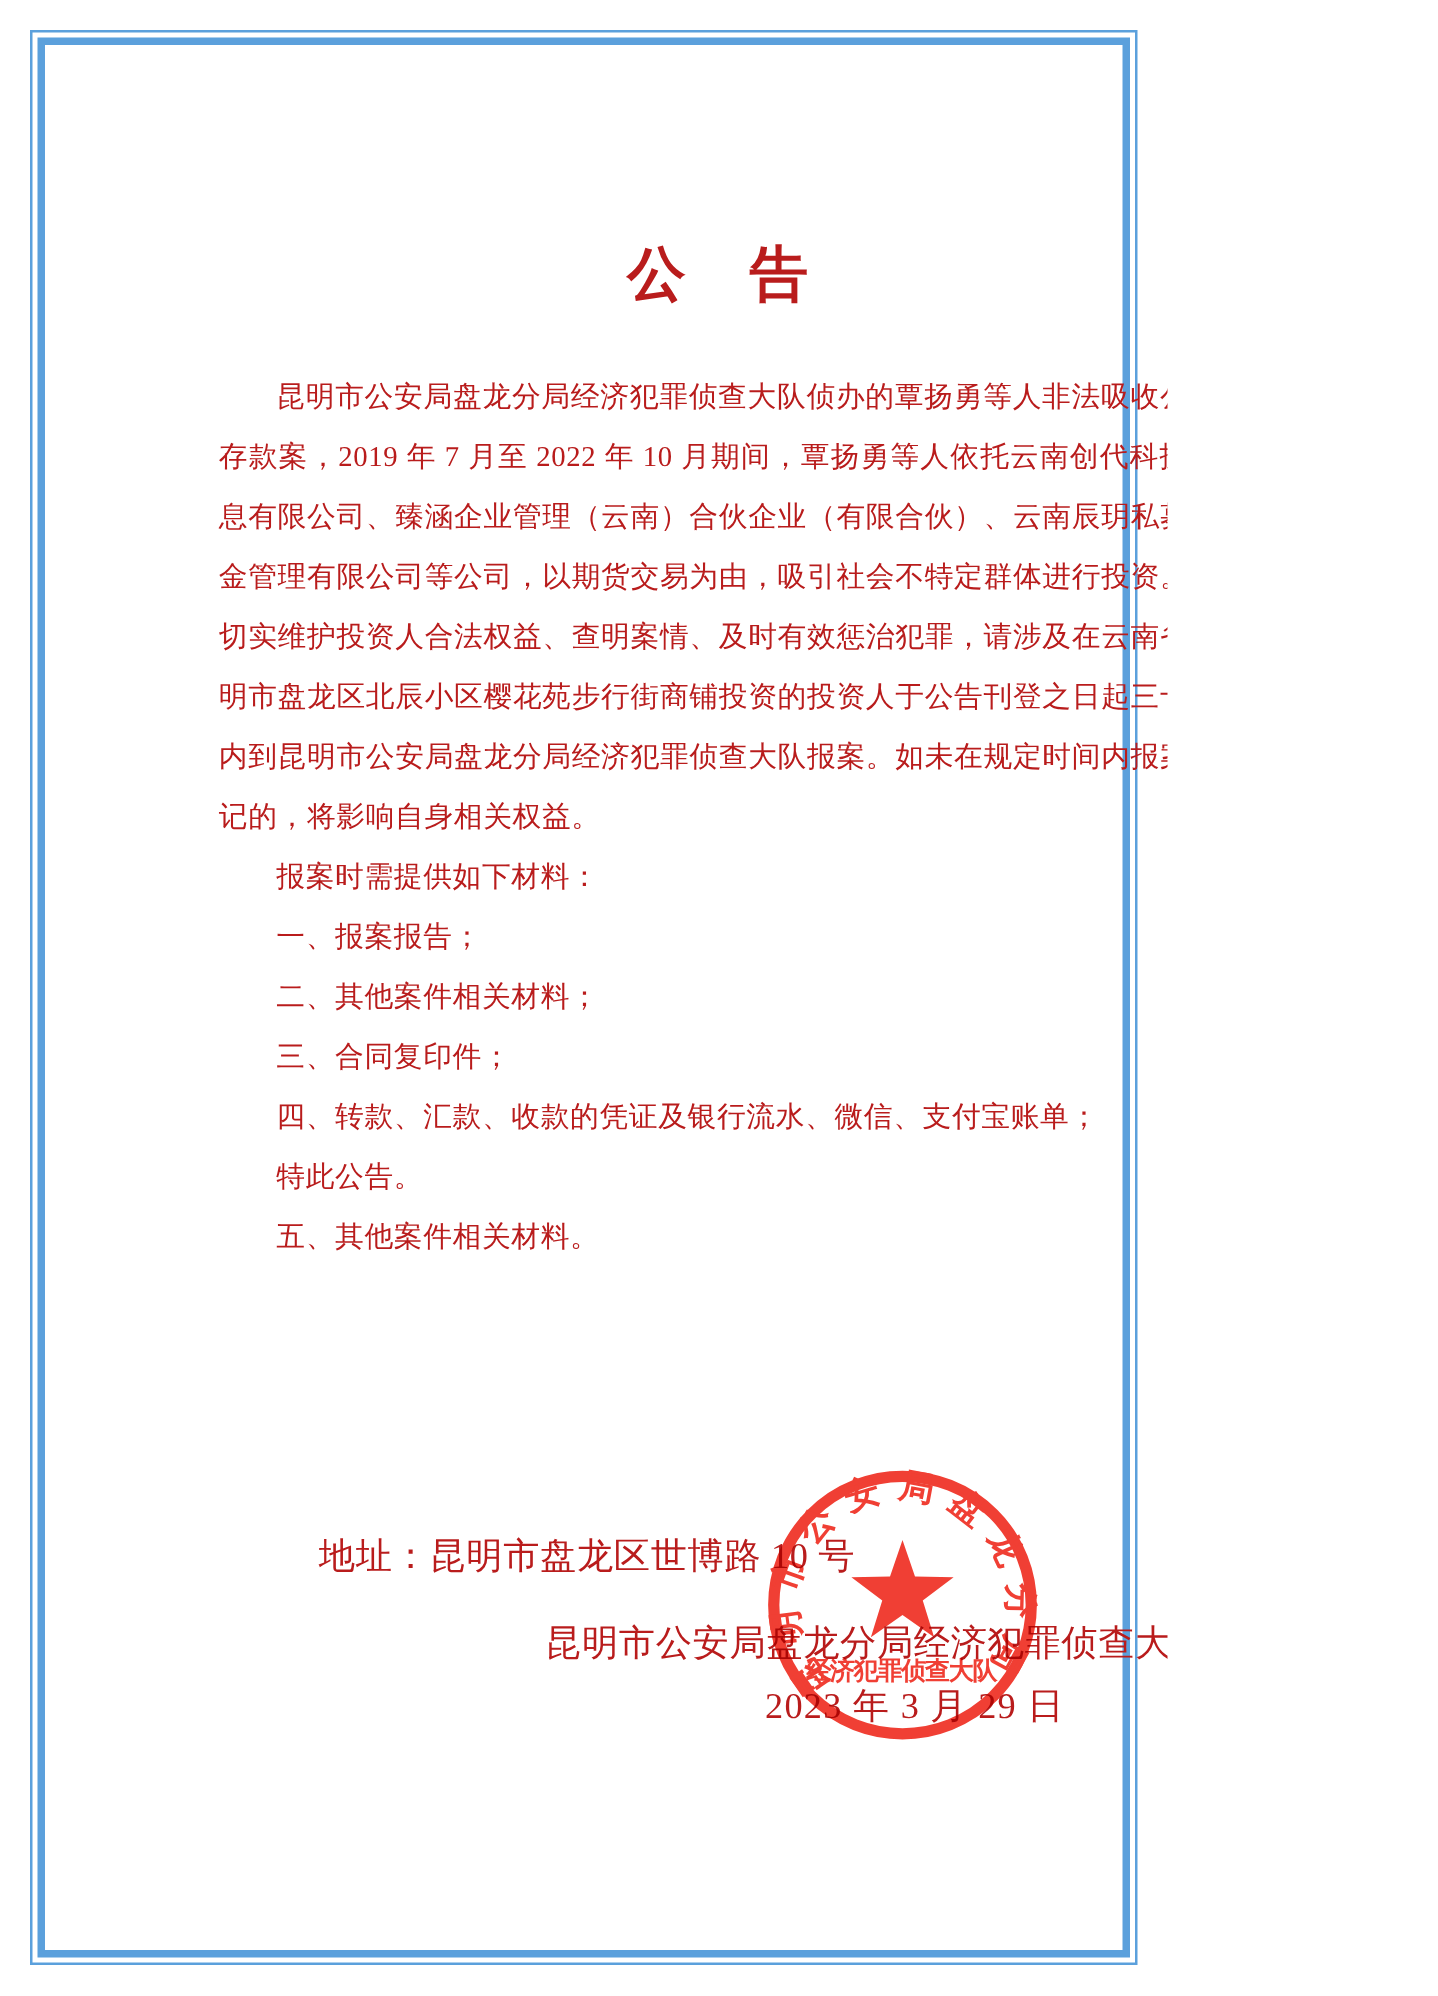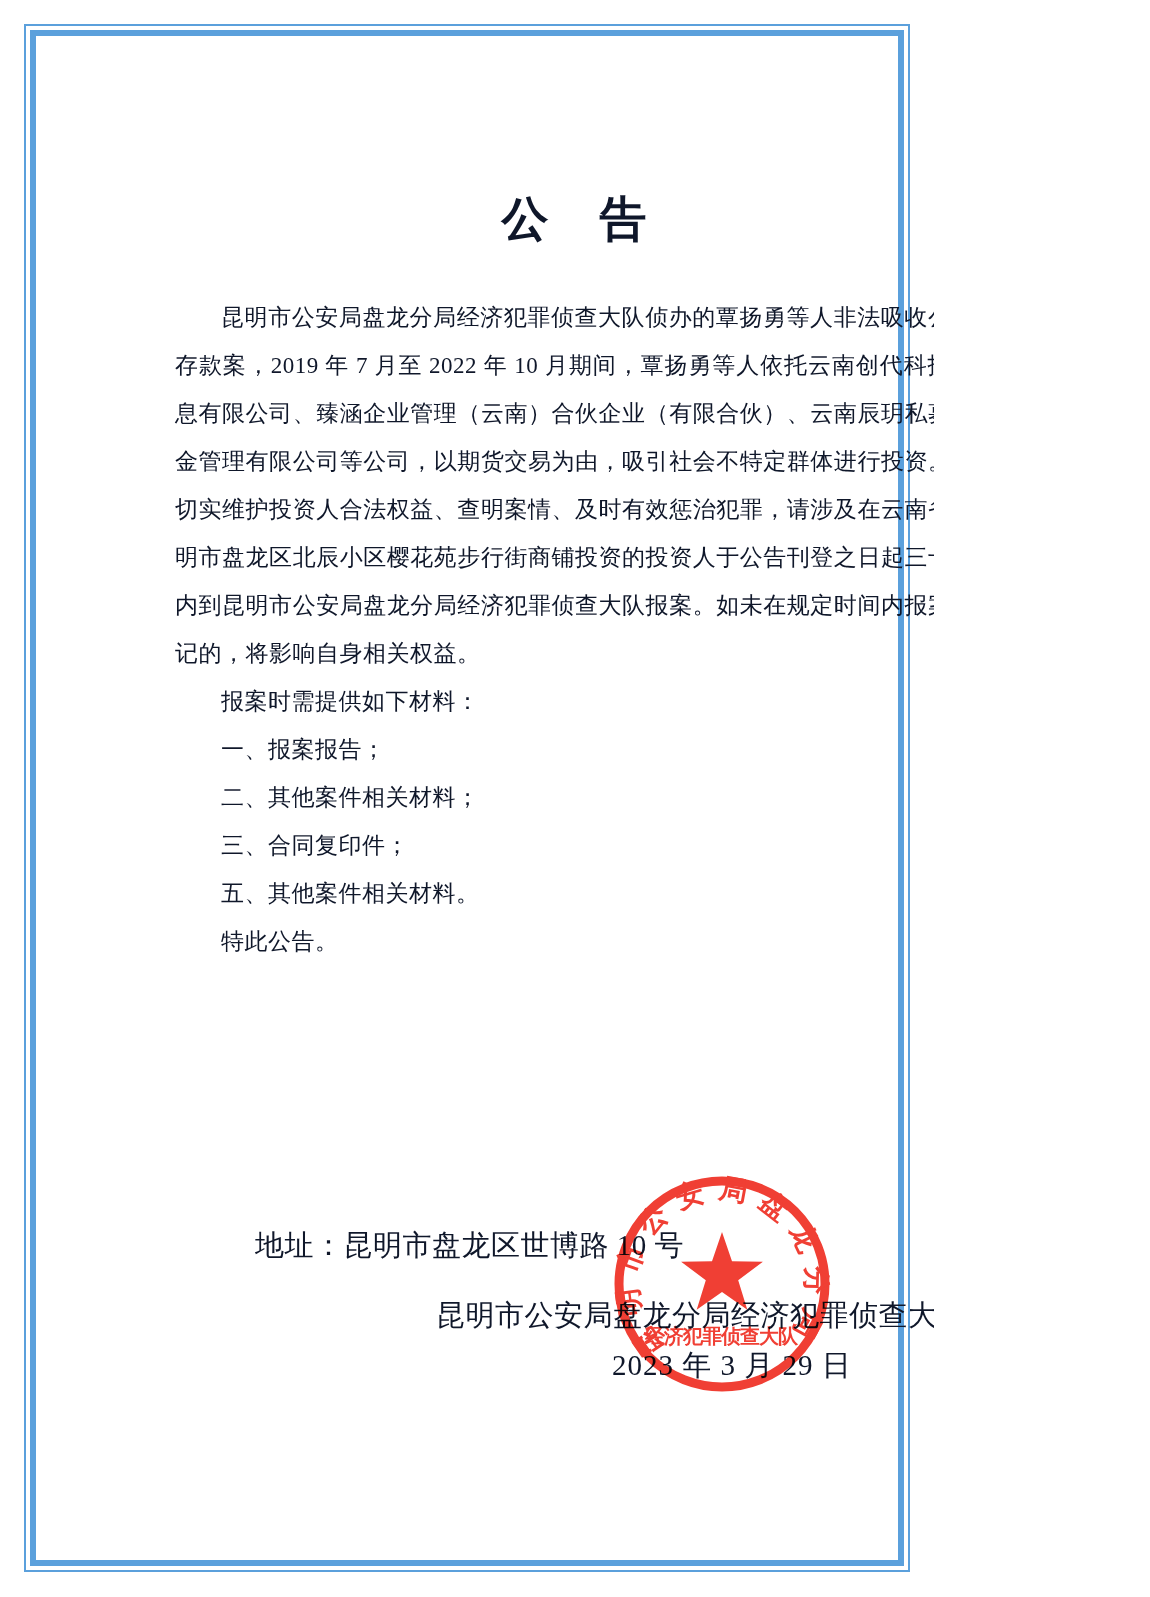--- a/index.html
+++ b/index.html
@@ -1,21 +1,21 @@
 <!DOCTYPE html>
 <html><head>
 <meta charset="utf-8">
 <style>
   html,body { margin:0; padding:0; background:#ffffff; }
   .page {
     position:relative;
     width:934px; height:1597px;
     background:#ffffff;
     font-family:"Liberation Serif","DejaVu Serif",serif;
-    color:#0f172a;
+    color:#b91c1c;
     overflow:hidden;
   }
   .frame-outer {
     position:absolute; left:24px; top:24px; right:24px; bottom:25px;
     border:2px solid #5ba0dc;
     pointer-events:none;
   }
   .frame-inner {
     position:absolute; left:30px; top:30px; right:30px; bottom:31px;
     border:6px solid #5ba0dc;
@@ -80,22 +80,23 @@
   <div class="frame-inner"></div>
 
   <h1 class="title">公　告</h1>
 
   <div class="body">
     <p class="indent">昆明市公安局盘龙分局经济犯罪侦查大队侦办的覃扬勇等人非法吸收公众存款案，2019 年 7 月至 2022 年 10 月期间，覃扬勇等人依托云南创代科技信息有限公司、臻涵企业管理（云南）合伙企业（有限合伙）、云南辰玥私募基金管理有限公司等公司，以期货交易为由，吸引社会不特定群体进行投资。为切实维护投资人合法权益、查明案情、及时有效惩治犯罪，请涉及在云南省昆明市盘龙区北辰小区樱花苑步行街商铺投资的投资人于公告刊登之日起三十日内到昆明市公安局盘龙分局经济犯罪侦查大队报案。如未在规定时间内报案登记的，将影响自身相关权益。</p>
     <p class="indent">报案时需提供如下材料：</p>
     <p class="item">一、报案报告；</p>
     <p class="item">二、其他案件相关材料；</p>
     <p class="item">三、合同复印件；</p>
+    <p class="item">四、转款、汇款、收款的凭证及银行流水、微信、支付宝账单；</p>
+    <p class="item">特此公告。</p>
     <p class="item">五、其他案件相关材料。</p>
-    <p class="item">特此公告。</p>
   </div>
 
 
   <div class="address-line">地址：昆明市盘龙区世博路 10 号</div>
 
   <div class="sign-org">昆明市公安局盘龙分局经济犯罪侦查大队</div>
   <div class="sign-date">2023 年 3 月 29 日</div>
 
   <svg class="seal" viewBox="0 0 224 224" xmlns="http://www.w3.org/2000/svg">
     <circle cx="112" cy="112" r="103" fill="none" stroke="#ee2417" stroke-width="9"></circle>

